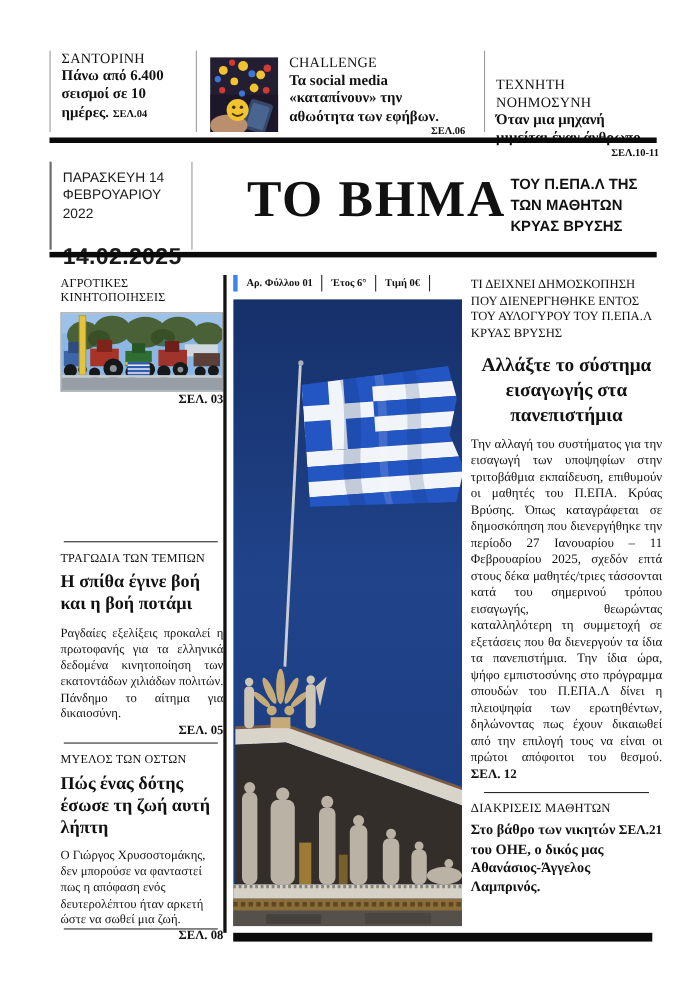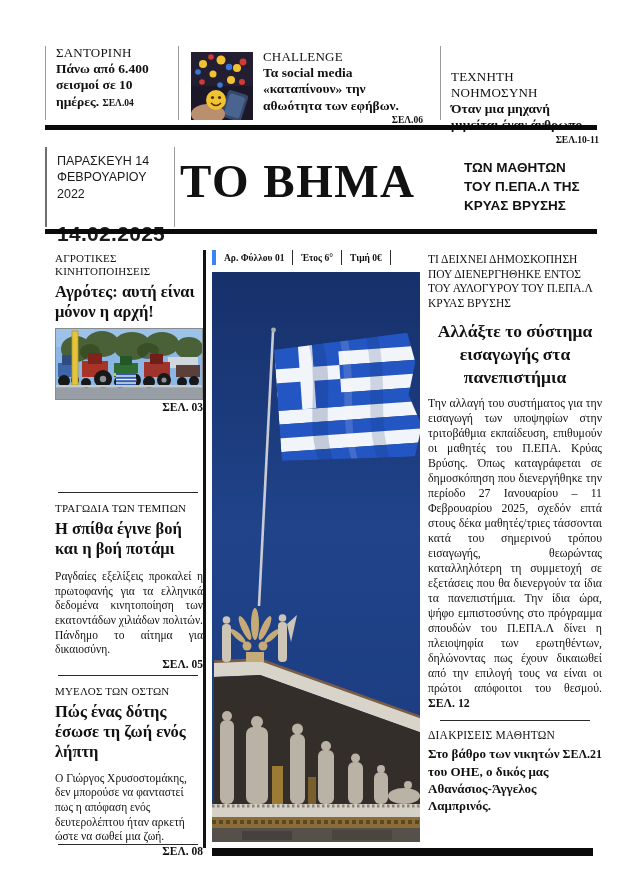--- a/index.html
+++ b/index.html
@@ -12,21 +12,21 @@
   .hrule{background:#2a2a2a;height:1px;}
   
   .teaser{line-height:1.22;}
   .teaser .kick{font-size:13px;letter-spacing:.2px;}
   .teaser .ttxt{font-weight:bold;font-size:13.5px;}
   .teaser .tref{font-weight:bold;font-size:9.5px;}
   .refline{display:block;text-align:right;font-weight:bold;font-size:9.5px;margin-top:1px;}
   
   .dateblock{font-size:12.5px;line-height:1.3;color:#1a1a1a;}
   .datebig{font-size:21px;font-weight:bold;margin-top:18px;letter-spacing:.3px;}
-  .paper-title{font-size:47px;font-weight:bold;letter-spacing:1.5px;text-align:left;line-height:1;}
+  .paper-title{font-size:47px;font-weight:bold;letter-spacing:1.5px;text-align:right;line-height:1;}
   .mh-sub{font-size:13.5px;font-weight:bold;line-height:1.4;}
   
   .strip{display:flex;align-items:stretch;font-size:9.5px;font-weight:bold;}
   .strip .cell{padding:3px 8px 2px 8px;border-right:1px solid #2b2b2b;white-space:nowrap;}
   .strip .cell:first-child{border-left:4px solid #3b82f6;}
   
   .kicker{font-size:11px;line-height:1.2;letter-spacing:.2px;}
   .hl{font-weight:bold;font-size:16.5px;line-height:1.2;margin-top:4px;}
   .body-sm{font-size:11.5px;line-height:1.28;text-align:justify;margin-top:7px;}
   .ref-sm{display:block;text-align:right;font-weight:bold;font-size:11.5px;margin-top:1px;}
@@ -104,30 +104,29 @@
     <div>ΠΑΡΑΣΚΕΥΗ 14</div>
     <div>ΦΕΒΡΟΥΑΡΙΟΥ 2022</div>
     <div class="datebig">14.02.2025</div>
   </div>
 
   <div class="abs vline" style="left:174px;top:147px;height:80px;"></div>
 
   <div class="abs paper-title" style="left:180px;top:158px;width:280px;">ΤΟ ΒΗΜΑ</div>
 
   <div class="abs mh-sub sans" style="left:464px;top:159px;width:140px;">
+    <div>ΤΟΥ Π.ΕΠΑ.Λ ΤΗΣ</div>
     <div>ΤΩΝ ΜΑΘΗΤΩΝ</div>
-    <div>ΤΟΥ Π.ΕΠΑ.Λ ΤΗΣ</div>
     <div>ΚΡΥΑΣ ΒΡΥΣΗΣ</div>
   </div>
 
   <div class="abs thickrule" style="left:45px;top:229px;width:552px;height:5px;"></div>
 
   <div class="abs" style="left:55px;top:252px;width:148px;">
     <div class="kicker" style="max-width:118px;">ΑΓΡΟΤΙΚΕΣ ΚΙΝΗΤΟΠΟΙΗΣΕΙΣ</div>
-    <div class="hl">Αγρότες: αυτή είναι μόνον η αρχή!</div>
 
     <svg class="photo-frame" style="margin-top:6px;" width="146" height="70" viewBox="0 0 146 70">
       <rect width="146" height="70" fill="#8cb6e4"></rect>
       <rect width="146" height="18" fill="#a9c9ec" opacity="0.6"></rect>
       <g fill="#4a6138">
         <ellipse cx="20" cy="20" rx="15" ry="13"></ellipse>
           <ellipse cx="46" cy="15" rx="17" ry="13"></ellipse>
         <ellipse cx="76" cy="17" rx="19" ry="14"></ellipse>
           <ellipse cx="106" cy="15" rx="17" ry="12"></ellipse>
         <ellipse cx="133" cy="19" rx="14" ry="11"></ellipse>
@@ -184,21 +183,21 @@
     <div class="kicker">ΤΡΑΓΩΔΙΑ ΤΩΝ ΤΕΜΠΩΝ</div>
     <div class="hl">Η σπίθα έγινε βοή και η βοή ποτάμι</div>
     <div class="body-sm" style="margin-top:10px;">Ραγδαίες εξελίξεις προκαλεί η πρωτοφανής για τα ελληνικά δεδομένα κινητοποίηση των εκατοντάδων χιλιάδων πολιτών. Πάνδημο το αίτημα για δικαιοσύνη.</div>
     <span class="ref-sm">ΣΕΛ. 05</span>
   </div>
 
   <div class="abs hrule" style="left:58px;top:675px;width:140px;"></div>
 
   <div class="abs" style="left:55px;top:685px;width:148px;">
     <div class="kicker">ΜΥΕΛΟΣ ΤΩΝ ΟΣΤΩΝ</div>
-    <div class="hl">Πώς ένας δότης έσωσε τη ζωή ενός λήπτη</div>
+    <div class="hl">Πώς ένας δότης έσωσε τη ζωή αυτή λήπτη</div>
     <div class="body-sm" style="margin-top:9px;text-align:left;">Ο Γιώργος Χρυσοστομάκης, δεν μπορούσε να φανταστεί πως η απόφαση ενός δευτερολέπτου ήταν αρκετή ώστε να σωθεί μια ζωή.</div>
     <span class="ref-sm">ΣΕΛ. 08</span>
   </div>
 
   <div class="abs hrule" style="left:58px;top:844px;width:140px;"></div>
 
   <div class="abs" style="left:203px;top:250px;width:2.5px;height:598px;background:#131313;"></div>
 
   <div class="abs strip" style="left:212px;top:250px;">
     <div class="cell">Αρ. Φύλλου 01</div>

